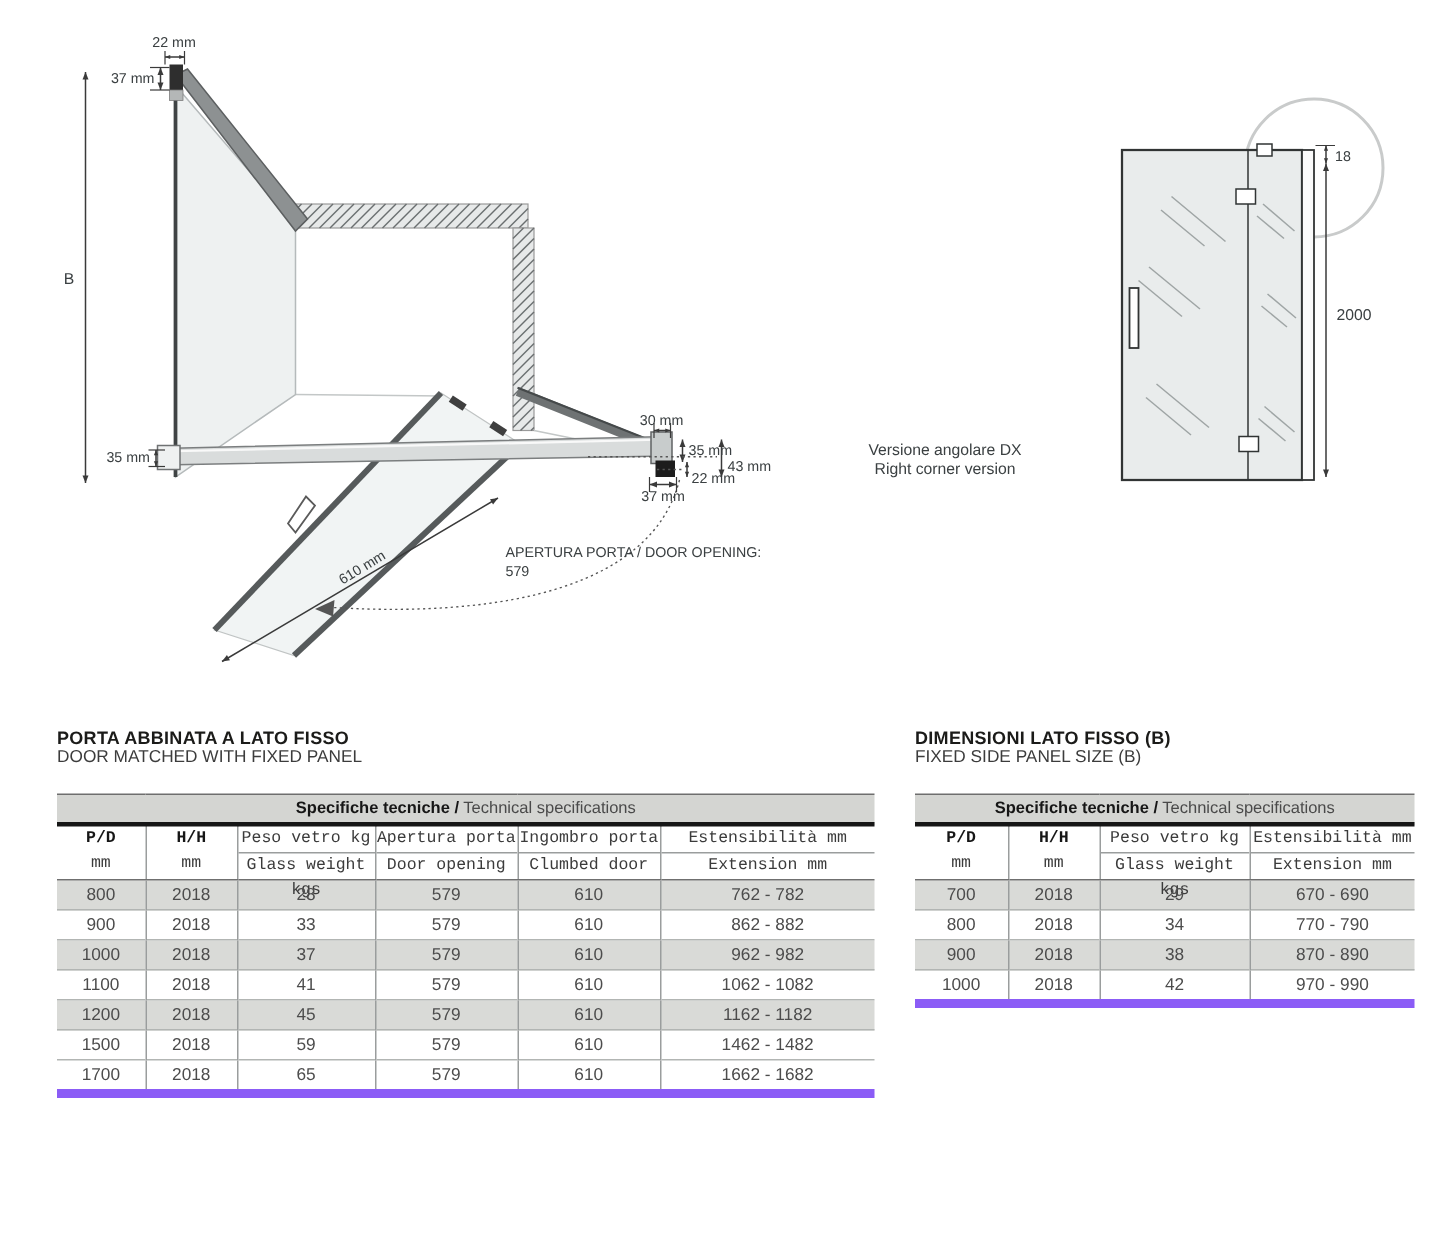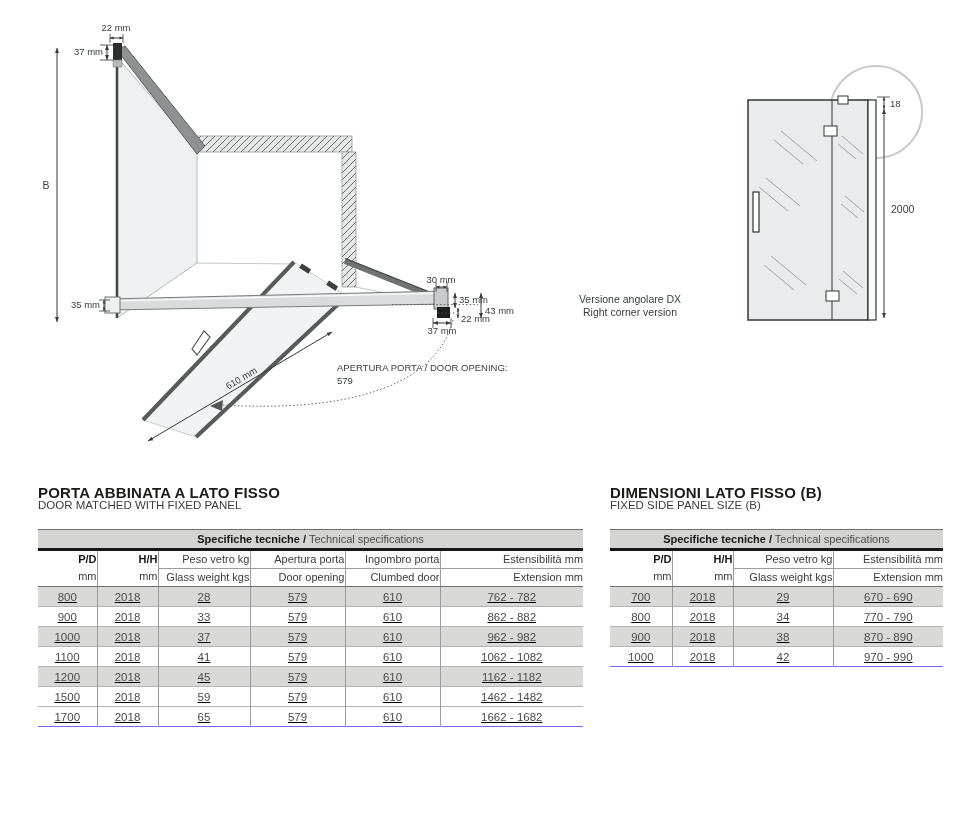--- a/index.html
+++ b/index.html
@@ -11,46 +11,46 @@
   .drawing text{font-family:"Liberation Sans","DejaVu Sans",sans-serif;fill:#3b4042;font-size:9.5px;}
   .drawing text.lab10{font-size:10.5px;}
   .drawing text.mid{text-anchor:middle;}
   .drawing text.end{text-anchor:end;}
   .tick{stroke:#3a3a3a;stroke-width:0.8;}
   .dots{stroke:#555;stroke-width:0.9;stroke-dasharray:1.5,2.2;fill:none;}
 
   .table-block{position:absolute;top:486px;}
   .table-block.left{left:38px;width:545px;}
   .table-block.right{left:610px;width:333px;}
-  .tbl-title{font-size:15px;font-weight:bold;color:#1b1b19;letter-spacing:.2px;line-height:13px;}
+  .tbl-title{font-size:12px;font-weight:bold;color:#1b1b19;letter-spacing:.2px;line-height:13px;}
   .tbl-subtitle{font-size:11.5px;color:#3c3c3c;line-height:13px;}
   table.spec{border-collapse:collapse;width:100%;margin-top:17px;table-layout:fixed;}
   table.spec th,table.spec td{padding:0;margin:0;}
   tr.spec-bar th{
     background:#d4d5d2;border-top:1px solid #6e6e6e;border-bottom:3px solid #161616;
     font-size:11px;font-weight:normal;color:#2e2e2e;height:18px;text-align:center;
   }
   tr.spec-bar .b{font-weight:bold;color:#161616;}
   tr.spec-bar .r{color:#4a4a4a;}
   tr.cols th{
     background:#ffffff;font-weight:normal;font-size:11px;color:#3b3b3b;
-    border-left:1px solid #9a9d9d;border-bottom:1.5px solid #6f6f6f;vertical-align:top;text-align:right;
+    border-left:1px solid #9a9d9d;border-bottom:1.5px solid #6f6f6f;vertical-align:top;text-align:center;font-family:Liberation Mono, monospace;
   }
   tr.cols th:first-child{border-left:none;}
   tr.cols .l1,tr.cols .l2{line-height:17px;height:17px;}
   tr.cols th.split .l1{border-bottom:1px solid #9a9d9d;}
   tr.cols th .bold{font-weight:bold;color:#161616;}
   table.spec tbody td{
     text-align:center;font-size:11.5px;color:#4c4c4c;height:19px;
     border-left:1px solid #9a9d9d;border-top:1px solid #b2b5b3;
   }
   table.spec tbody td:first-child{border-left:none;}
   table.spec tbody tr:first-child td{border-top:none;}
   table.spec tbody tr.shade td{background:#d9dad7;}
-  table.spec tbody{border-bottom:1px solid #8b5cf6;text-decoration:underline;}
+  table.spec tbody{border-bottom:6px solid #8b5cf6;}
 </style>
 </head>
 <body>
 
 <svg class="drawing" width="967" height="478" viewBox="0 0 967 478">
 
   <g>
 
     <g>
       <rect x="159" y="136" width="193" height="16" fill="#e7e9e9" stroke="#9a9a9a" stroke-width="0.8"></rect>

